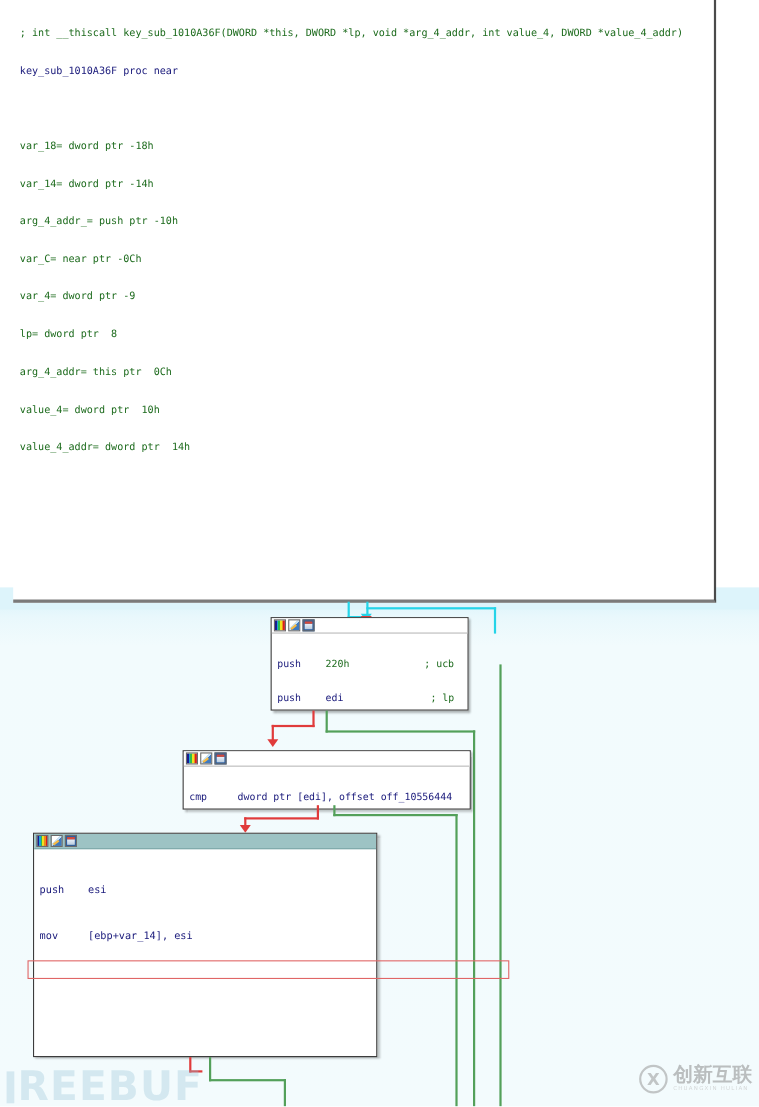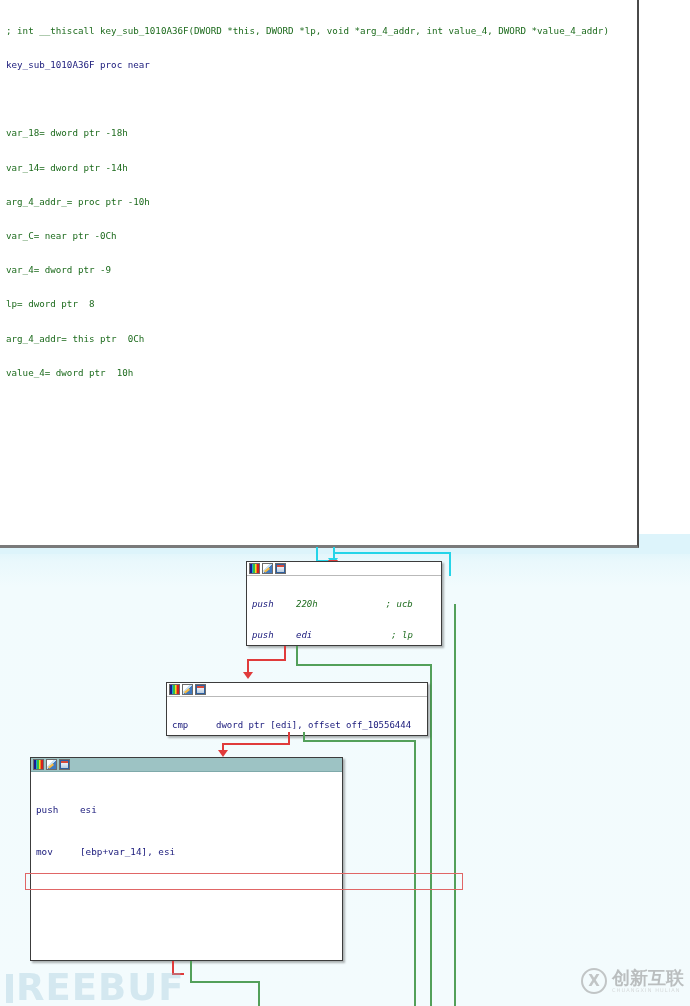--- a/index.html
+++ b/index.html
@@ -88,21 +88,21 @@
   .code .ln { display: block; height: 10.4px; }
   .mn { display: inline-block; width: 44px; color: #18187a; }
   .num  { color: #1d6b1d; }
   .var  { color: #1d6b1d; }
   .loc  { color: #18187a; }
   .cmt  { color: #1d6b1d; }
   .fn   { color: #18187a; }
 
   
   #block1 {
-    left: 0px; top: -1px; width: 639px; height: 549px;
+    left: 12px; top: -1px; width: 639px; height: 549px;
     border-left: none; border-top: none;
     border-right: 2px solid #4a4a4a;
     border-bottom: 3px solid #7a7a7a;
     box-shadow: none;
   }
   #block1 .code { padding: 3px 4px 3px 6px; line-height: 11.4px; font-size: 9.2px; }
   #block1 .code .ln { height: 11.4px; }
 
   
   .edge { position: absolute; }
@@ -162,26 +162,27 @@
   <div class="band-cyan"></div>
   <div class="band-cyan-strip"></div>
 
   <div class="node" id="block1">
     <div class="code">
       <span class="ln"><span class="cmt">; int __thiscall key_sub_1010A36F(DWORD *this, DWORD *lp, void *arg_4_addr, int value_4, DWORD *value_4_addr)</span></span>
       <span class="ln"><span class="fn">key_sub_1010A36F proc near</span></span>
       <span class="ln">&nbsp;</span>
       <span class="ln"><span class="var">var_18= dword ptr -18h</span></span>
       <span class="ln"><span class="var">var_14= dword ptr -14h</span></span>
-      <span class="ln"><span class="var">arg_4_addr_= proc ptr -10h</span></span>
+      <span class="ln"><span class="var">arg_4_addr_= push ptr -10h</span></span>
       <span class="ln"><span class="var">var_C= near ptr -0Ch</span></span>
       <span class="ln"><span class="var">var_4= dword ptr -9</span></span>
       <span class="ln"><span class="var">lp= dword ptr  8</span></span>
       <span class="ln"><span class="var">arg_4_addr= this ptr  0Ch</span></span>
       <span class="ln"><span class="var">value_4= dword ptr  10h</span></span>
+      <span class="ln"><span class="var">value_4_addr= dword ptr  14h</span></span>
       <span class="ln">&nbsp;</span>
       <span class="ln">&nbsp;</span>
       <span class="ln">&nbsp;</span>
       
       
 
       
       
       
       
@@ -209,21 +210,21 @@
   </div>
 
   <div class="edge e-cy" style="left:316px; top:547px; width:2px; height:14px;"></div>
   <div class="edge e-cy" style="left:316px; top:560px; width:19px; height:2px;"></div>
   <div class="edge e-cy" style="left:333px; top:547px; width:2px; height:14px;"></div>
   <div class="edge e-cy" style="left:333px; top:552px; width:118px; height:2px;"></div>
   <div class="edge e-cy" style="left:449px; top:552px; width:2px; height:24px;"></div>
   <div class="arrow-down ar-cy" style="left:328px; top:558px;"></div>
   <div class="arrow-down ar-rd" style="left:328px; top:560px;"></div>
 
-  <div class="node" id="block2" style="left:246px; top:561px; width:196px; height:85px;font-style:italic;">
+  <div class="node" id="block2" style="left:246px; top:561px; width:180px; height:85px;">
     <div class="node-titlebar">
       <span class="ticon palette"></span>
       <span class="ticon brush"></span>
       <span class="ticon window"></span>
     </div>
     <div class="code">
       <span class="ln"><span class="mn">push</span><span class="num">220h</span><span style="display:inline-block;width:68px"></span><span class="cmt">; ucb</span></span>
       <span class="ln"><span class="mn">push</span><span class="loc">edi</span><span style="display:inline-block;width:79px"></span><span class="cmt">; lp</span></span>
       
       

